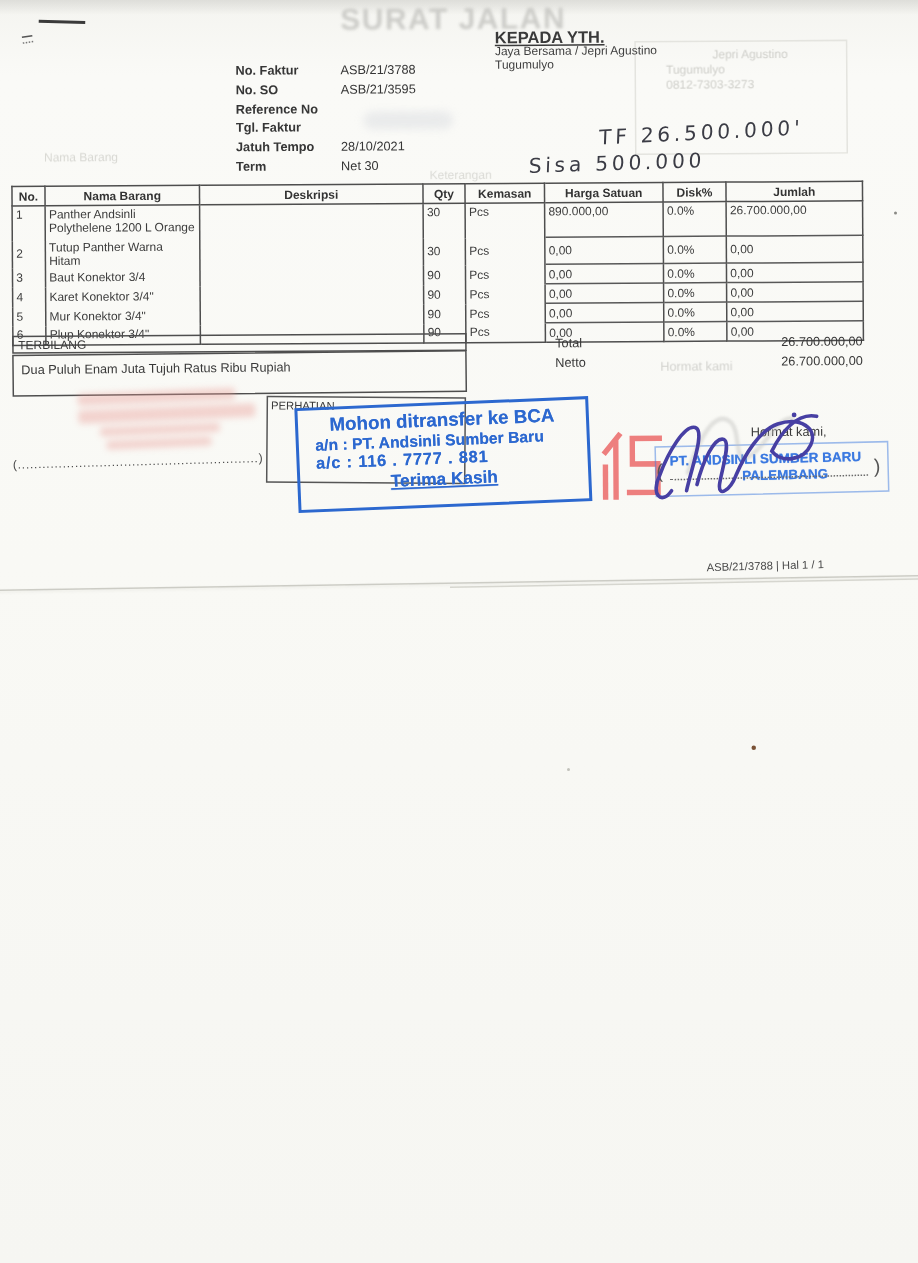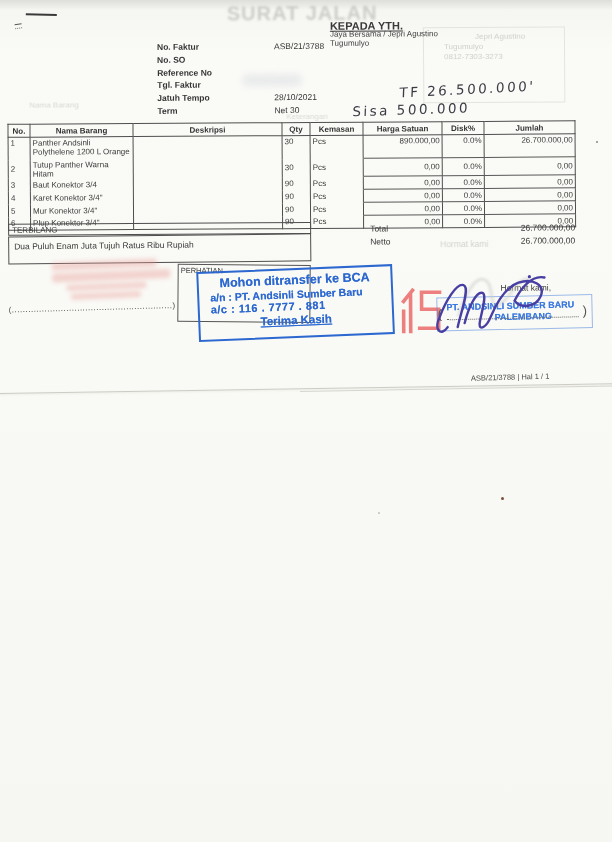--- a/index.html
+++ b/index.html
@@ -37,37 +37,37 @@
   .penmark2 { position:absolute; left:16px; top:22px; width:7px; height:5px; border-top:1.5px solid #555; border-bottom:1px dotted #777; transform:rotate(-8deg); }
 
   
   .title { position:absolute; left:244px; top:9px; font-size:23px; font-weight:bold; color:#2d2d2d; letter-spacing:.5px; }
   .kepada { position:absolute; left:331px; top:20px; font-size:11px; font-weight:bold; text-decoration:underline; color:#3a3a3a; }
   .cust1 { position:absolute; left:331px; top:30px; font-size:8px; color:#3f3f3f; }
   .cust2 { position:absolute; left:331px; top:39px; font-size:8px; color:#3f3f3f; }
   .info { position:absolute; left:158px; top:41px; width:230px; font-size:8.5px; color:#363636; }
   .info-row { display:flex; height:12.8px; }
   .info-row .lbl { width:70px; font-weight:bold; }
-  .info-row .val { flex:1;margin-left:47px; }
+  .info-row .val { flex:1; }
 
   
   .hand { position:absolute; font-family:"DejaVu Sans", sans-serif; color:#3b3c45; letter-spacing:2.5px; }
   .hand1 { left:400px; top:82px; font-size:13.5px; transform:rotate(-2.5deg) skewX(-5deg); }
   .hand2 { left:353px; top:102px; font-size:13.5px; transform:rotate(-1.5deg) skewX(-4deg); }
 
   
   table.items { position:absolute; left:8px; top:122px; width:567px; border-collapse:collapse; table-layout:fixed; font-size:8px; color:#3c3c3c; }
   table.items th, table.items td { padding:0 2px; overflow:hidden; }
   table.items thead th { border:1px solid #4e4e4e; font-weight:bold; height:13px; text-align:center; color:#333; }
   table.items tbody td { border-left:1px solid #4e4e4e; border-right:1px solid #4e4e4e; height:13px; vertical-align:middle; }
   table.items tbody tr.r1 td { height:23px; vertical-align:top; padding-top:1px; }
   table.items tbody tr:last-child td { border-bottom:1px solid #4e4e4e; }
   .col-no{width:22px;} .col-name{width:103px;} .col-desc{width:149px;} .col-qty{width:28px;}
   .col-kem{width:53px;} .col-harga{width:79px;} .col-disk{width:42px;} .col-jum{width:91px;}
-  th.t-right, td.t-right { text-align:right; }
+  th.t-right, td.t-right { }
   th.t-center, td.t-center { text-align:left; }
   td.c-harga, td.c-disk, td.c-jum { border-bottom:1px solid #585858; }
 
   
   .terb-label-box { position:absolute; left:8px; top:222px; width:303px; height:12px; border:1px solid #4e4e4e; font-size:8px; color:#3a3a3a; padding:1px 3px; }
   .terb-text-box { position:absolute; left:8px; top:234px; width:303px; height:28px; border:1px solid #4e4e4e; font-size:8.5px; color:#383838; padding:4px 5px; transform:rotate(-0.25deg); }
   .totals { position:absolute; left:370px; top:224px; width:205px; font-size:8.5px; color:#383838; }
   .tot-row { display:flex; justify-content:space-between; height:13px; }
 
   
@@ -129,20 +129,21 @@
     <div class="cust1">Jaya Bersama / Jepri Agustino</div>
     <div class="cust2">Tugumulyo</div>
 
     <div class="info">
       <div class="info-row">
         <span class="lbl">No. Faktur</span>
         <span class="val">ASB/21/3788</span>
       </div>
       <div class="info-row">
         <span class="lbl">No. SO</span>
+        <span class="val">ASB/21/3595</span>
       </div>
       <div class="info-row">
         <span class="lbl">Reference No</span>
         <span class="val"></span>
       </div>
       <div class="info-row">
         <span class="lbl">Tgl. Faktur</span>
       </div>
       <div class="info-row">
         <span class="lbl">Jatuh Tempo</span>

